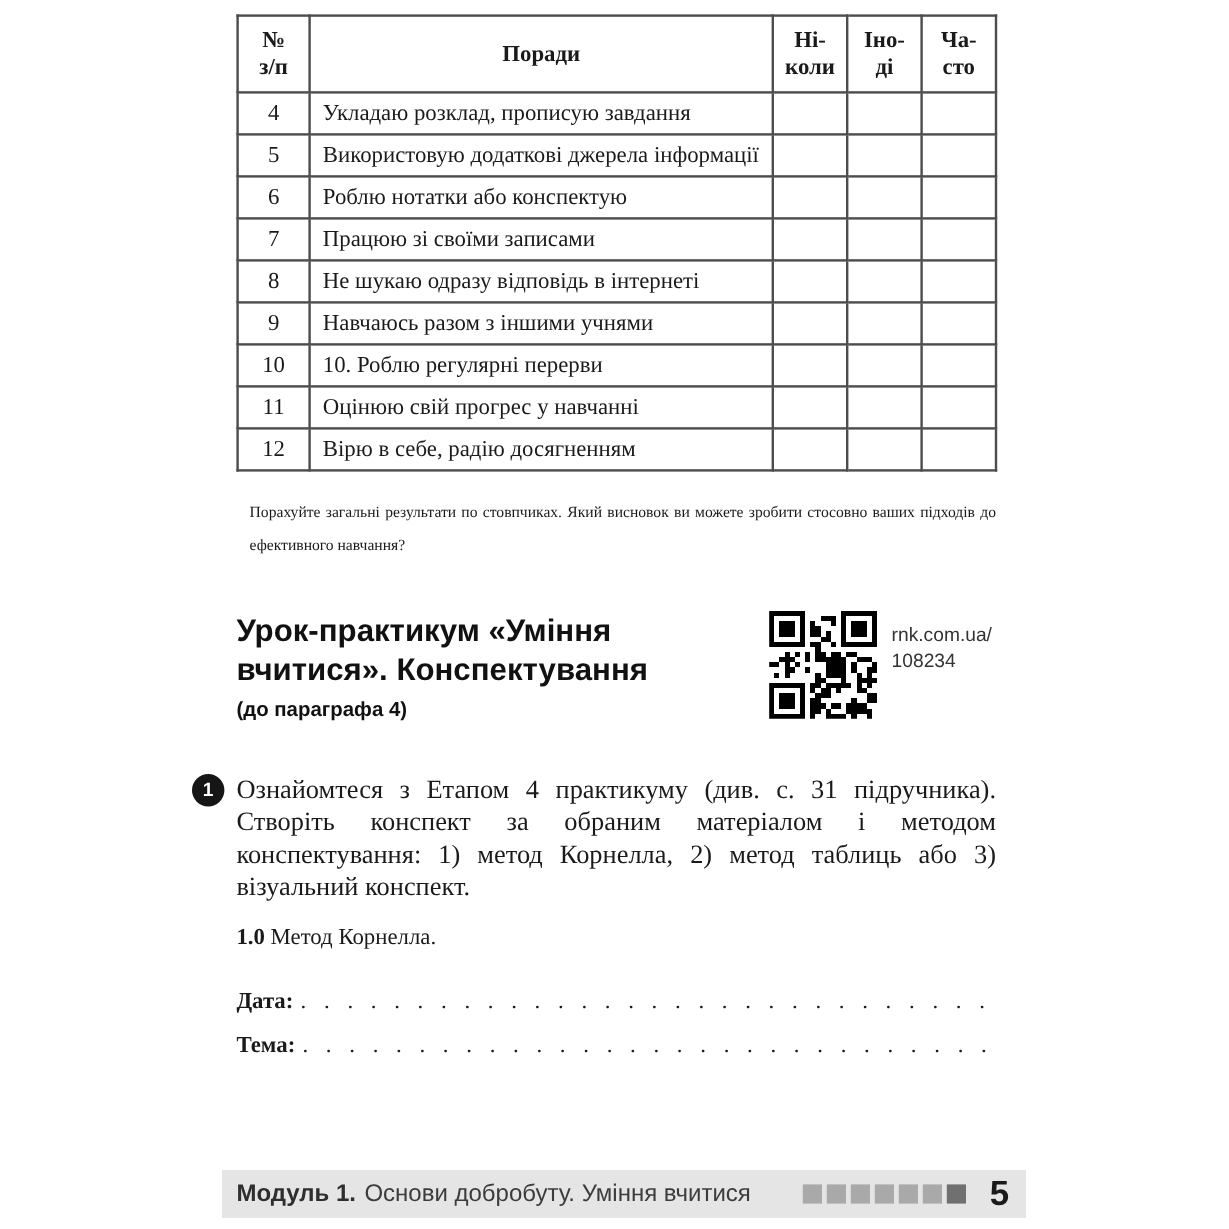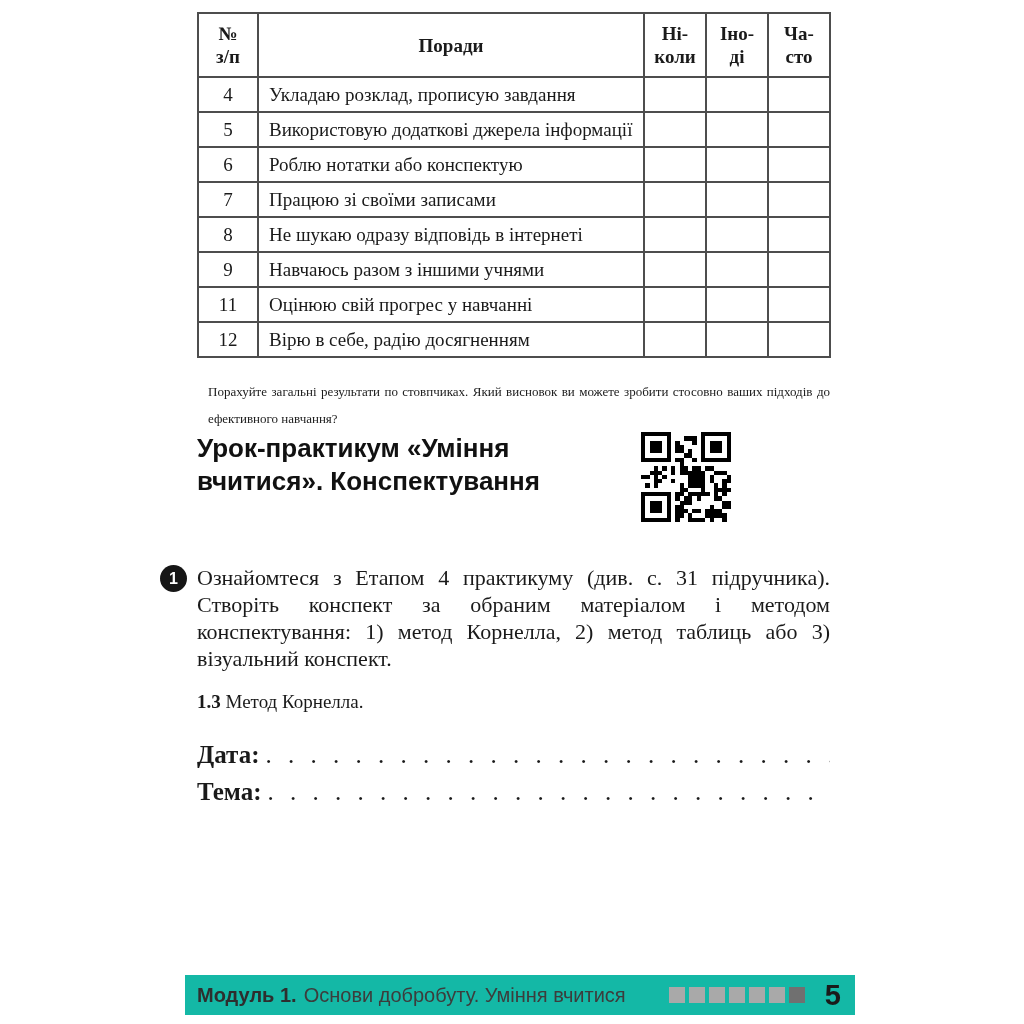--- a/index.html
+++ b/index.html
@@ -20,51 +20,51 @@
   col.c-tip { width: 386px; }
   col.c-ans { width: 62px; }
   td.td-num { text-align: center; vertical-align: top; padding: 4px 2px; line-height: 25px; }
   td.td-text { padding: 0 10px; line-height: 25px; vertical-align: middle; }
   td.td-answer { background: #ffffff; }
 
   
   .summary { margin-top: 20px; font-size: 13px; line-height: 27px; text-align: justify; margin-left: 11px; }
 
   
-  .section-row { display: flex; align-items: flex-start; }
+  .section-row { margin-top: 42px; display: flex; align-items: flex-start; }
   .section-heading { width: 438px; font-family: "Liberation Sans", sans-serif; }
   .section-title { font-size: 26px; font-weight: bold; line-height: 33px; color: #111; }
   .section-subtitle { font-size: 17px; font-weight: bold; margin-top: 7px; color: #111; }
   .qr-wrap { margin-left: 6px; width: 90px; height: 90px; flex: none; }
   .qr-link { margin-left: 12px; padding-top: 10px; font-family: "Liberation Sans", sans-serif;
              font-size: 16px; line-height: 22px; color: #333; }
 
   
   .task { margin-top: 42px; display: flex; align-items: flex-start; }
   .task-badge {
     flex: none; width: 27px; height: 27px; margin-left: -37px; margin-right: 10px; margin-top: 1px;
     background: #161616; color: #ffffff; border-radius: 50%;
     font-family: "Liberation Sans", sans-serif; font-size: 16px; font-weight: bold;
     display: flex; align-items: center; justify-content: center;
   }
   .task-text { font-size: 22px; line-height: 27px; text-align: justify; }
   .subitem { margin-top: 16px; font-size: 19px; line-height: 27px; }
   .subitem .subnum { font-weight: bold; }
 
   
-  .field-line { display: flex; align-items: baseline; font-size: 25px; line-height: 27px; }
+  .field-line { display: flex; align-items: baseline; font-size: 19px; line-height: 27px; }
   .field-date { margin-top: 26px; }
   .field-theme { margin-top: 10px; }
   .field-label { font-weight: bold; flex: none; margin-right: 6px; }
   .field-dots { flex: 1; overflow: hidden; white-space: nowrap; letter-spacing: 5px; color: #1a1a1a; }
 
   
   .footer {
     position: absolute; left: 185px; top: 975px; width: 670px; height: 40px;
-    background: #14b8a6; display: flex; align-items: center; padding: 0 14px 0 12px;
+    background: #e5e5e5; display: flex; align-items: center; padding: 0 14px 0 12px;
     font-family: "Liberation Sans", sans-serif;
   }
   .footer .module-label { font-weight: bold; font-size: 20px; color: #2e2e2e; margin-right: 7px; }
   .footer .module-title { font-size: 20px; color: #3c3c3c; text-align: right; }
   .footer .squares { margin-left: auto; display: flex; align-items: center; }
   .footer .sq { width: 16px; height: 16px; margin-left: 4px; display: inline-block; }
   .footer .page-num { margin-left: 20px; font-size: 29px; font-weight: 600; color: #1a1a1a; }
 </style>
 </head>
 <body>
@@ -135,20 +135,27 @@
   </tr>
 
   <tr>
     <td class="td-num">9</td>
     <td class="td-text">Навчаюсь разом з іншими учнями</td>
     <td class="td-answer"></td>
     <td class="td-answer"></td>
     <td class="td-answer"></td>
   </tr>
 
+  <tr>
+    <td class="td-num">10</td>
+    <td class="td-text">10. Роблю регулярні перерви</td>
+    <td class="td-answer"></td>
+    <td class="td-answer"></td>
+    <td class="td-answer"></td>
+  </tr>
 
   <tr>
     <td class="td-num">11</td>
     <td class="td-text">Оцінюю свій прогрес у навчанні</td>
     <td class="td-answer"></td>
     <td class="td-answer"></td>
     <td class="td-answer"></td>
   </tr>
 
   <tr>
@@ -159,20 +166,21 @@
     <td class="td-answer"></td>
   </tr>
 </tbody>
     </table>
 
     <p class="summary">Порахуйте загальні результати по стовпчиках. Який висновок ви можете зробити стосовно ваших підходів до ефективного навчання?</p>
 
     <div class="section-row">
       <div class="section-heading">
         <div class="section-title">Урок-практикум «Уміння вчитися». Конспектування</div>
+        <div class="section-subtitle">(до параграфа 4)</div>
       </div>
       <div class="qr-wrap">
         <svg id="qr-modules" viewBox="0 0 21 21" width="90" height="90" shape-rendering="crispEdges">
             <rect x="0" y="0" width="7" height="7" fill="#000"></rect>
             <rect x="1" y="1" width="5" height="5" fill="#fff"></rect>
             <rect x="2" y="2" width="3" height="3" fill="#000"></rect>
             <rect x="14" y="0" width="7" height="7" fill="#000"></rect>
             <rect x="15" y="1" width="5" height="5" fill="#fff"></rect>
             <rect x="16" y="2" width="3" height="3" fill="#000"></rect>
             <rect x="0" y="14" width="7" height="7" fill="#000"></rect>
@@ -296,29 +304,33 @@
             <rect x="19" y="19" width="1" height="1" fill="#000"></rect>
             <rect x="8" y="20" width="1" height="1" fill="#000"></rect>
             <rect x="11" y="20" width="1" height="1" fill="#000"></rect>
             <rect x="12" y="20" width="1" height="1" fill="#000"></rect>
             <rect x="13" y="20" width="1" height="1" fill="#000"></rect>
             <rect x="14" y="20" width="1" height="1" fill="#000"></rect>
             <rect x="16" y="20" width="1" height="1" fill="#000"></rect>
             <rect x="19" y="20" width="1" height="1" fill="#000"></rect>
           </svg>
       </div>
+      <div class="qr-link">
+        <div>rnk.com.ua/</div>
+        <div>108234</div>
+      </div>
     </div>
 
     <div class="task">
       <div class="task-badge">1</div>
       <div class="task-text">Ознайомтеся з Етапом 4 практикуму (див. с. 31 підручника). Створіть конспект за обраним матеріалом і методом конспектування: 1) метод Корнелла, 2) метод таблиць або 3) візуальний конспект.</div>
     </div>
 
     <p class="subitem">
-      <span class="subnum">1.3</span>
+      <span class="subnum">1.0</span>
       <span>Метод Корнелла.</span>
     </p>
 
     <div class="field-line field-date">
       <span class="field-label">Дата:</span>
       <span class="field-dots">. . . . . . . . . . . . . . . . . . . . . . . . . . . . . . . . . . . . . . . . . . . . . . . . . . . . . . . . . . . .</span>
     </div>
     <div class="field-line field-theme">
       <span class="field-label">Тема:</span>
       <span class="field-dots">. . . . . . . . . . . . . . . . . . . . . . . . . . . . . . . . . . . . . . . . . . . . . . . . . . . . . . . . . . . .</span>

